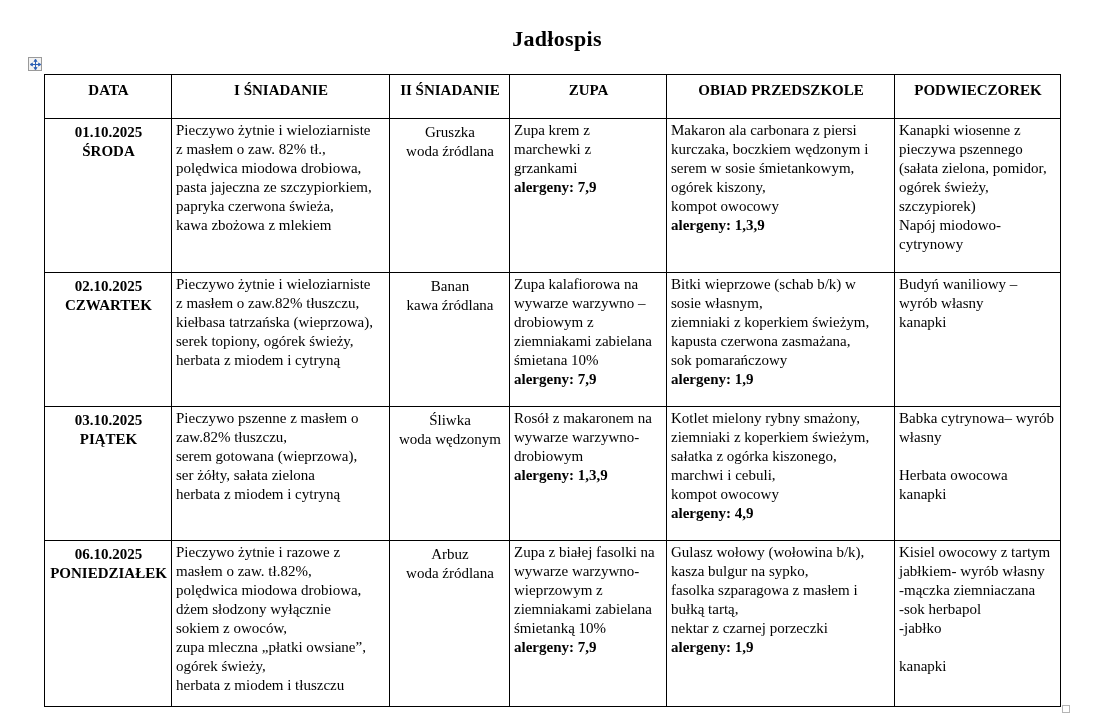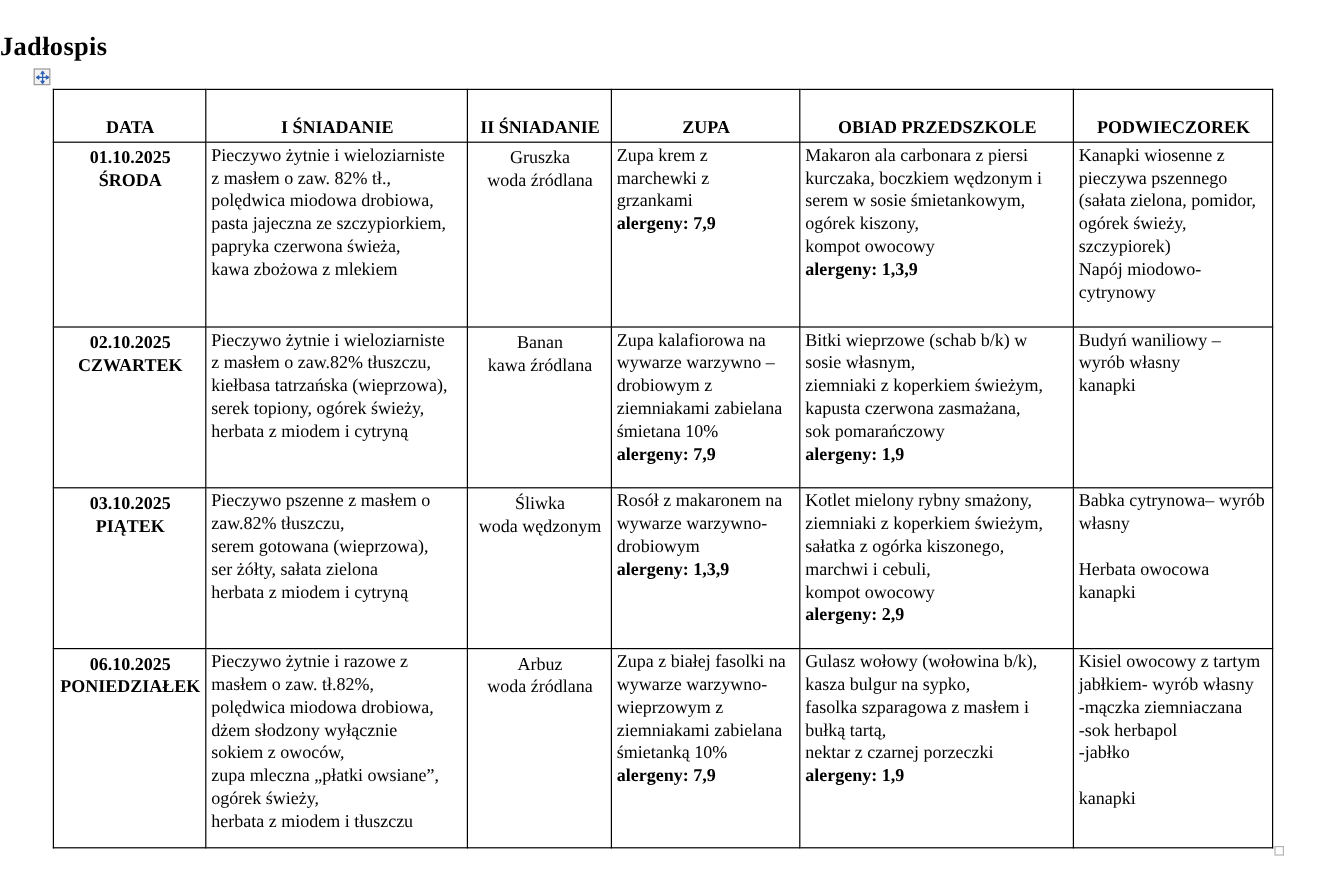--- a/index.html
+++ b/index.html
@@ -3,21 +3,21 @@
 <meta charset="utf-8">
 <style>
   html,body{margin:0;padding:0;background:#fff;}
   body{
     width:1114px;height:724px;position:relative;
     font-family:"Liberation Serif","DejaVu Serif",serif;
     color:#000;overflow:hidden;
   }
   .page-title{
     position:absolute;left:0;top:26px;width:1114px;
-    text-align:left;font-size:22px;font-weight:bold;margin:0;
+    text-align:center;font-size:22px;font-weight:bold;margin:0;
     letter-spacing:0.3px;
   }
   .move-handle{
     position:absolute;left:28px;top:57px;width:14px;height:14px;
     border:1px solid #9a9a9a;background:#f2f2f2;
     display:flex;align-items:center;justify-content:center;box-sizing:border-box;
     cursor:move;
   }
   .resize-handle{
     position:absolute;left:1062px;top:705px;width:8px;height:8px;
@@ -27,21 +27,21 @@
     position:absolute;left:44px;top:74px;width:1016px;
     border-collapse:collapse;table-layout:fixed;
   }
   .menu th,.menu td{
     border:1px solid #000;vertical-align:top;
     padding:2px 3px 1px 4px;
     font-size:15px;line-height:19px;
     white-space:pre-line;overflow:hidden;box-sizing:border-box;
   }
   .menu thead tr{height:44px;}
-  .menu th{font-weight:bold;text-align:center;padding-top:23px;font-size:15px;}
+  .menu th{font-weight:bold;text-align:center;padding-top:6px;font-size:15px;}
   .menu tbody tr:nth-child(1){height:154px;margin-left:44px;}
   .menu tbody tr:nth-child(2){height:134px;}
   .menu tbody tr:nth-child(3){height:134px;margin-top:32px;}
   .menu tbody tr:nth-child(4){height:166px;}
   td.c-date{font-weight:bold;text-align:center;padding-top:4px;}
   td.c-center{text-align:center;padding-top:4px;}
   td b{font-weight:bold;}
 </style>
 </head>
 <body>
@@ -150,21 +150,21 @@
 woda wędzonym</td>
         <td class="c-left">Rosół z makaronem  na
 wywarze warzywno-
 drobiowym
 <b>alergeny: 1,3,9</b></td>
         <td class="c-left">Kotlet mielony rybny smażony,
 ziemniaki z koperkiem  świeżym,
 sałatka z ogórka kiszonego,
 marchwi i cebuli,
 kompot owocowy
-<b>alergeny: 2,9</b></td>
+<b>alergeny: 4,9</b></td>
         <td class="c-left">Babka cytrynowa– wyrób
 własny
 
 Herbata owocowa
 kanapki</td>
       </tr>
       <tr>
         <td class="c-date">06.10.2025
 PONIEDZIAŁEK</td>
         <td class="c-left">Pieczywo żytnie i razowe z

